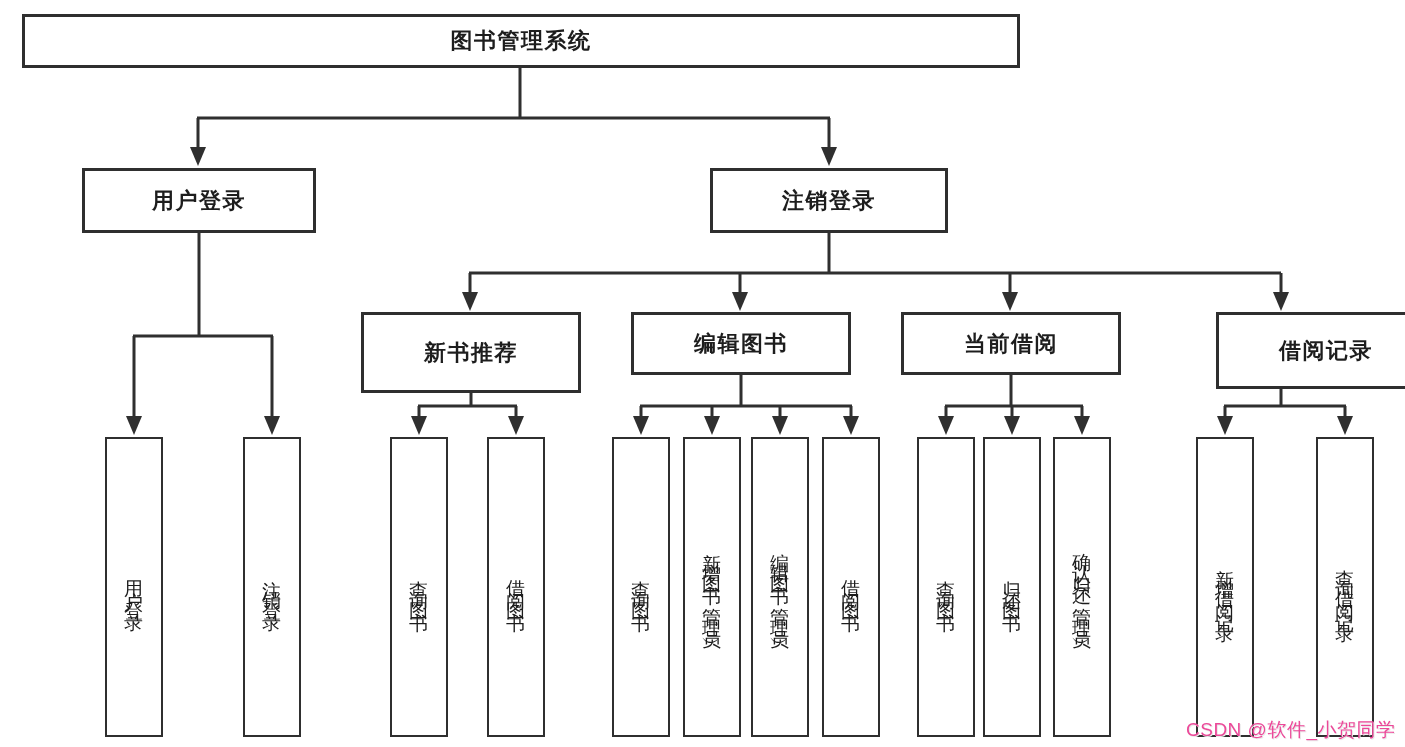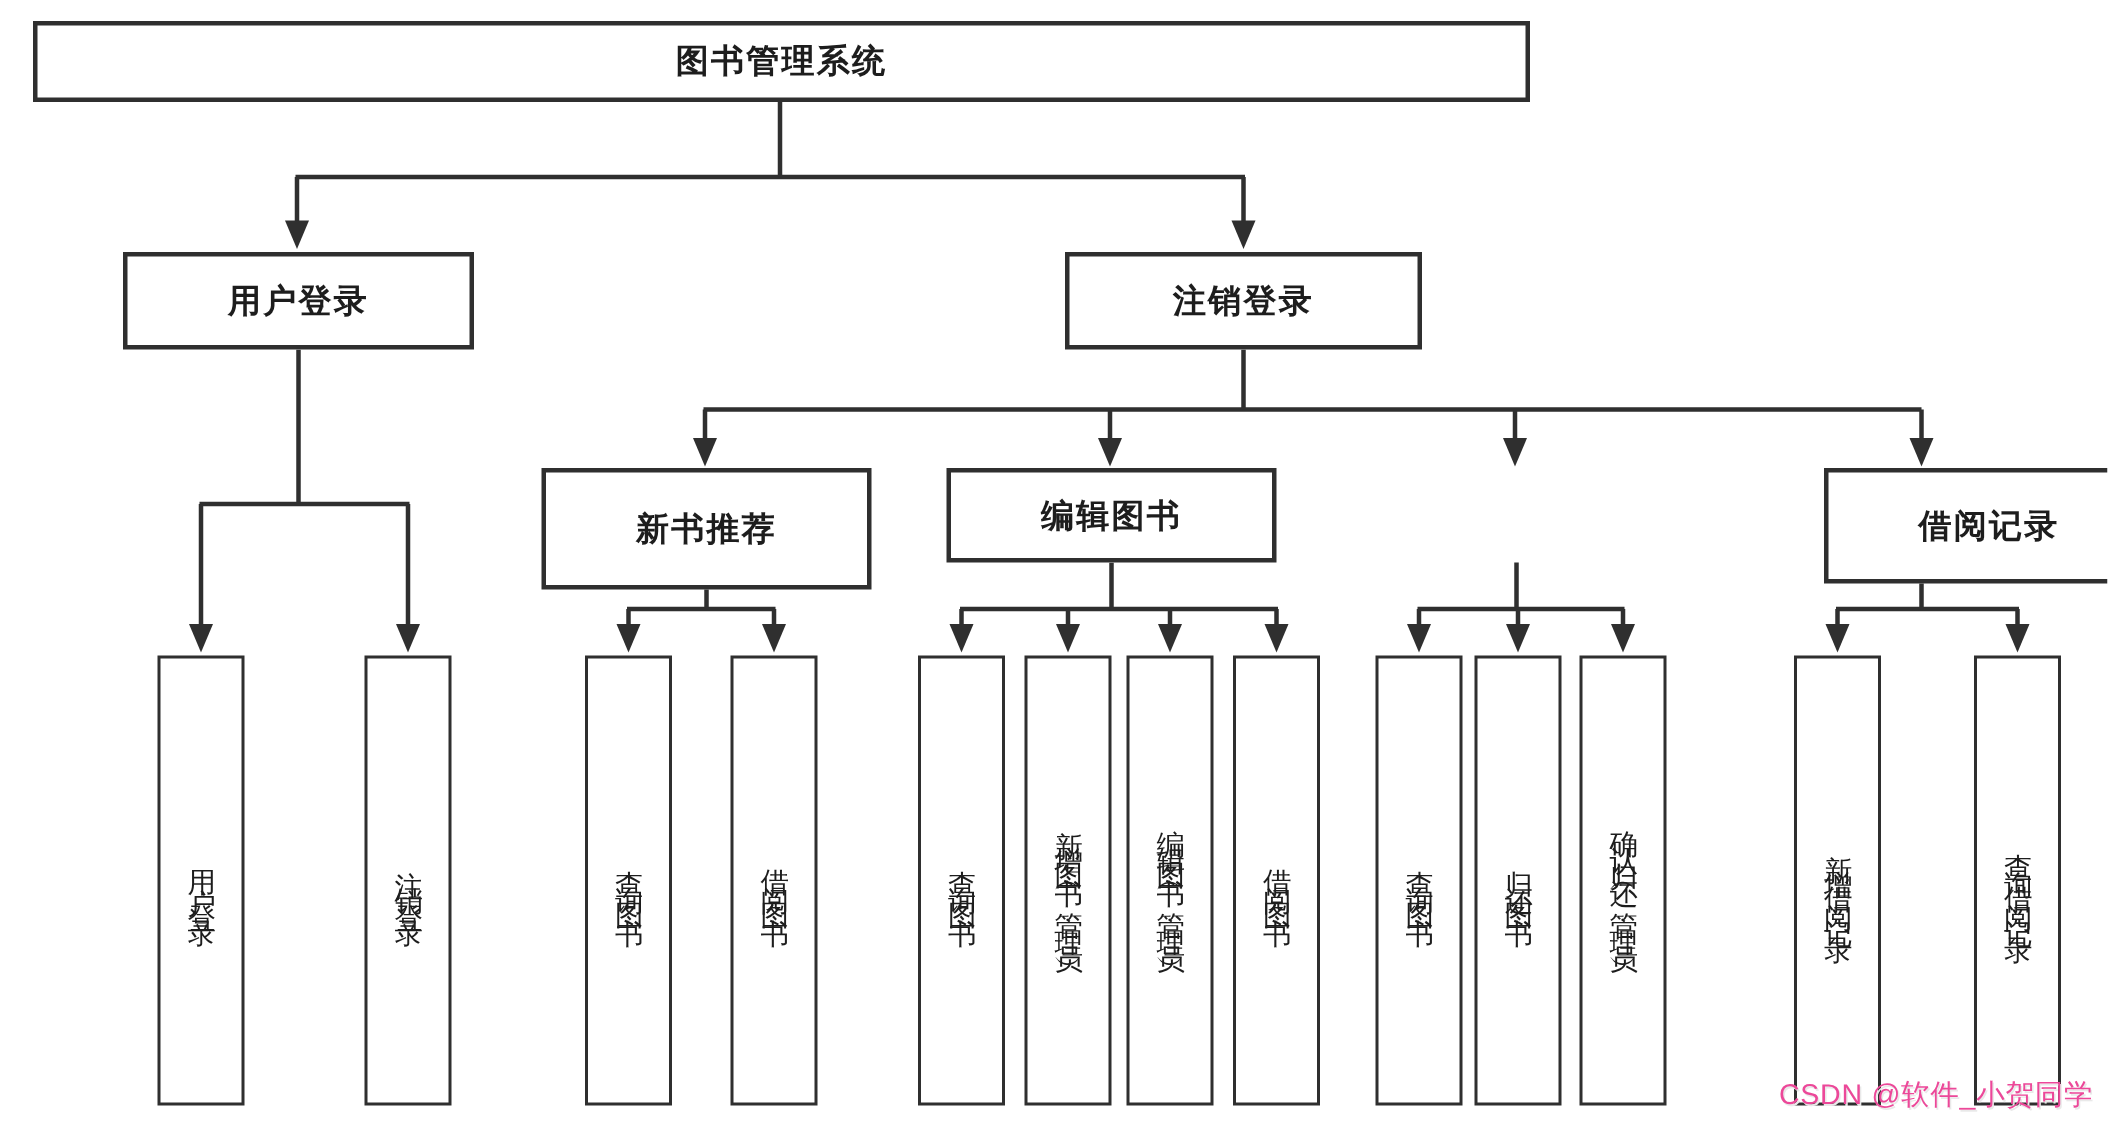--- a/index.html
+++ b/index.html
@@ -90,20 +90,23 @@
   <div class="box h" style="left:710px;top:168px;width:238px;height:65px">
     <span>注销登录</span>
   </div>
 
   <div class="box h" style="left:361px;top:312px;width:220px;height:81px">
     <span>新书推荐</span>
   </div>
   <div class="box h" style="left:631px;top:312px;width:220px;height:63px">
     <span>编辑图书</span>
   </div>
+  <div class="box h" style="left:901px;top:312px;width:220px;height:63px">
+    <span>当前借阅</span>
+  </div>
   <div class="box h" style="left:1216px;top:312px;width:220px;height:77px">
     <span>借阅记录</span>
   </div>
 
   <div class="box v" style="left:105px;top:437px;width:58px;height:300px">
     <span class="vt">用户登录</span>
   </div>
   <div class="box v" style="left:243px;top:437px;width:58px;height:300px">
     <span class="vt">注销登录</span>
   </div>

